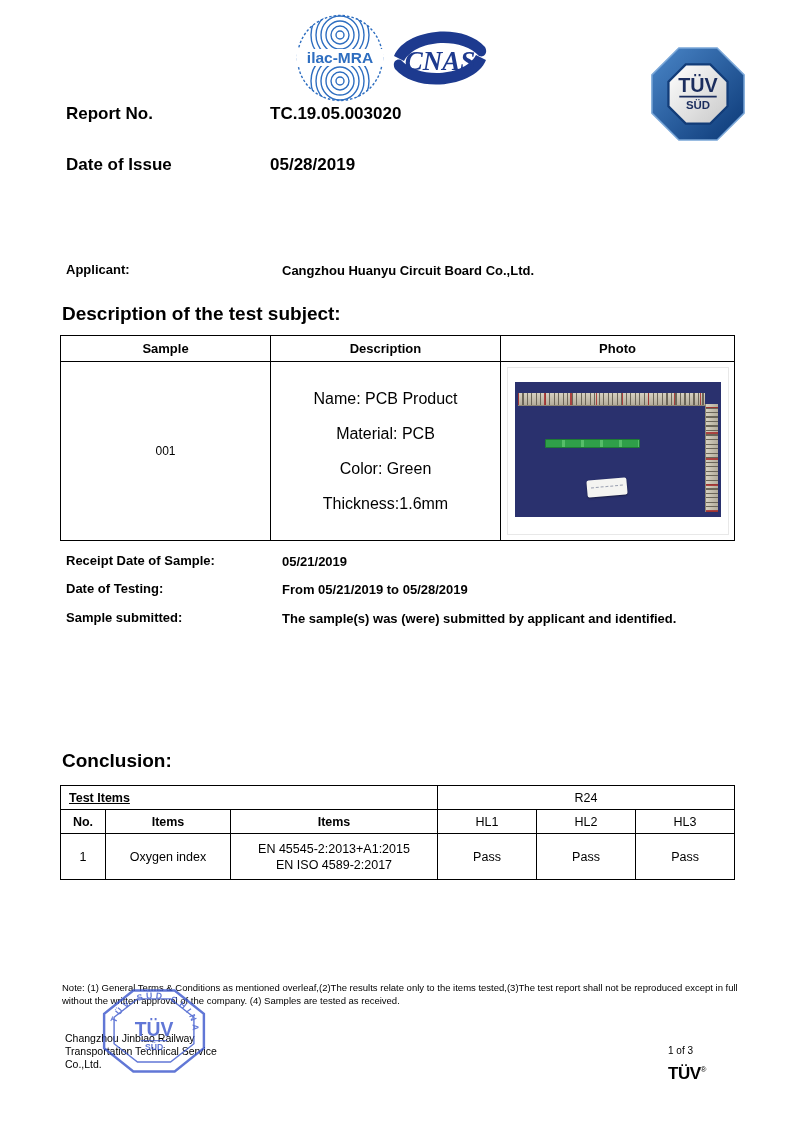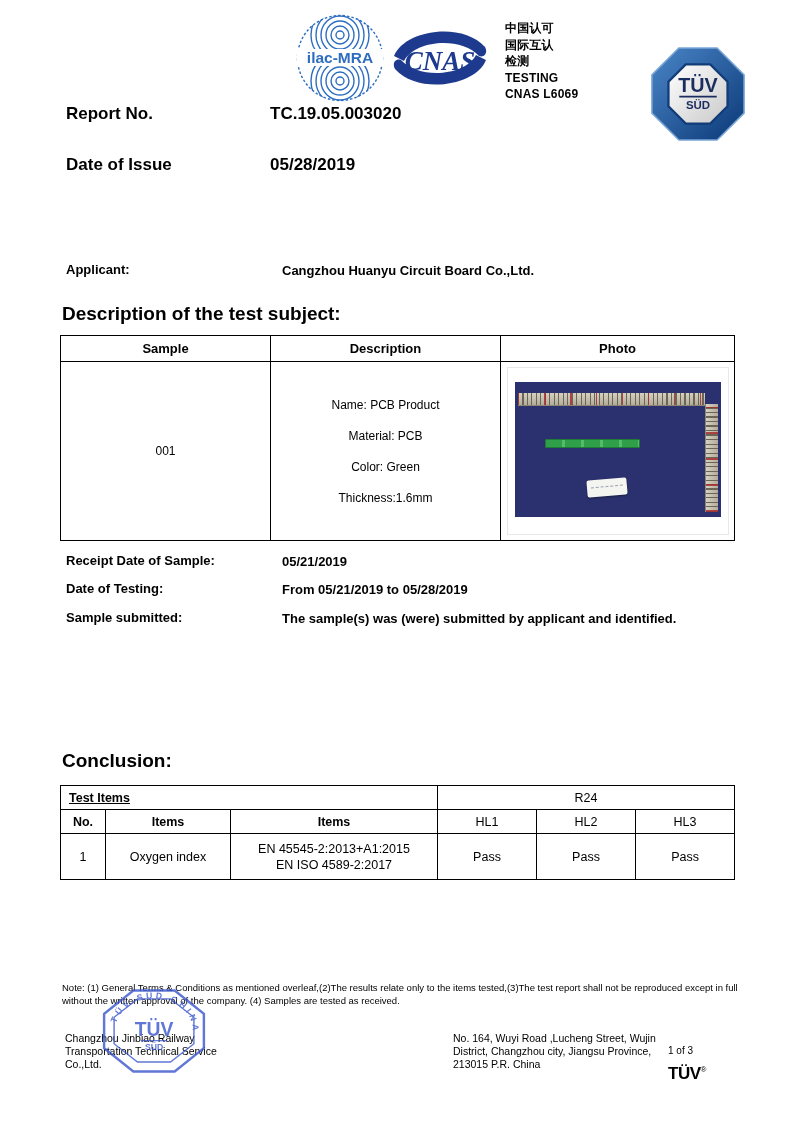--- a/index.html
+++ b/index.html
@@ -43,21 +43,21 @@
   #conclusion-heading { top: 750px; }
 
   
   table { border-collapse: collapse; table-layout: fixed; }
   .doc-table { position: absolute; left: 60px; width: 674px; }
   .doc-table th, .doc-table td { border: 1.5px solid #000; }
   #sample-table { top: 335px; }
   #sample-table th { height: 26px; font-size: 13px; font-weight: bold; text-align: center; }
   #sample-table td { height: 179px; text-align: center; font-size: 12px; font-weight: normal; }
   .desc-cell-inner { display: flex; flex-direction: column; justify-content: center; align-items: center; gap: 17px; height: 100%; }
-  .desc-line { font-size: 12px; }
+  .desc-line { font-size: 16px; }
 
   
   .photo { position: relative; width: 222px; height: 168px; margin: 0 auto; background: #fff; box-shadow: 0 0 0 1px #e8e8e8 inset; }
   .photo-blue { position: absolute; left: 8px; right: 8px; top: 15px; bottom: 18px; background: #2a316e; }
   .ruler-h {
     position: absolute; left: 3px; right: 16px; top: 11px; height: 13px;
     background:
       repeating-linear-gradient(90deg, rgba(165,45,45,.85) 0 1.5px, transparent 1.5px 26px),
       repeating-linear-gradient(90deg, #6b6558 0 1px, transparent 1px 4.5px),
       linear-gradient(#d6d0c1, #b3ac9b);
@@ -140,27 +140,20 @@
     <rect x="1" y="35" width="86" height="17" fill="#ffffff"></rect>
     <text x="44" y="48.5" text-anchor="middle" font-family="Liberation Sans, sans-serif" font-size="15.5" font-weight="bold" fill="#2e6ec0">ilac-MRA</text>
   </svg>
 
   <svg class="cnas-logo" viewBox="0 0 96 64">
     <path d="M 2,30 C 12,4 70,-5 93,21 C 96,26 93,32 87,30 C 70,11 24,13 12,35 Z" fill="#1d3a8f"></path>
     <path d="M 94,34 C 84,60 26,69 3,43 C 0,38 3,32 9,34 C 26,53 72,51 84,29 Z" fill="#1d3a8f"></path>
     <text x="48" y="44" text-anchor="middle" font-family="Liberation Serif, serif" font-style="italic" font-weight="bold" font-size="27" fill="#1d3a8f">CNAS</text>
   </svg>
 
-  <div class="accred-text">
-    <div>中国认可</div>
-    <div>国际互认</div>
-    <div>检测</div>
-    <div>TESTING</div>
-    <div>CNAS L6069</div>
-  </div>
 
   <svg class="tuv-logo" viewBox="0 0 100 100">
     <defs>
       <linearGradient id="tuvOuter" x1="0" y1="0" x2="1" y2="1">
         <stop offset="0" stop-color="#4a86c8"></stop>
           <stop offset="1" stop-color="#0b3876"></stop>
       </linearGradient>
       <linearGradient id="tuvInner" x1="0" y1="0" x2="1" y2="1">
         <stop offset="0" stop-color="#ffffff"></stop>
           <stop offset="1" stop-color="#c9c9c9"></stop>
@@ -273,25 +266,20 @@
 
   <div class="note">Note: (1) General Terms &amp; Conditions as mentioned overleaf,(2)The results relate only to the items tested,(3)The test report shall not be reproduced except in full without the written approval of the company. (4) Samples are tested as received.</div>
 
   <div class="footer-col" id="footer-company">
     <div>Changzhou Jinbiao Railway</div>
     <div>Transportation Technical Service</div>
     <div>Co.,Ltd.</div>
   </div>
 
 
-  <div class="footer-col" id="footer-address">
-    <div>No. 164,  Wuyi Road ,Lucheng Street, Wujin</div>
-    <div>District, Changzhou city, Jiangsu Province,</div>
-    <div>213015 P.R. China</div>
-  </div>
 
   <div class="footer-col" id="footer-page">
     <div>1 of 3</div>
     <div class="tuv-wordmark"><span>TÜV</span><sup>®</sup></div>
   </div>
 
   <svg class="stamp" viewBox="0 0 110 92">
     <defs>
       <path id="stampArc" d="M 17,44 A 38 31 0 0 1 93,44" fill="none"></path>
     </defs>

